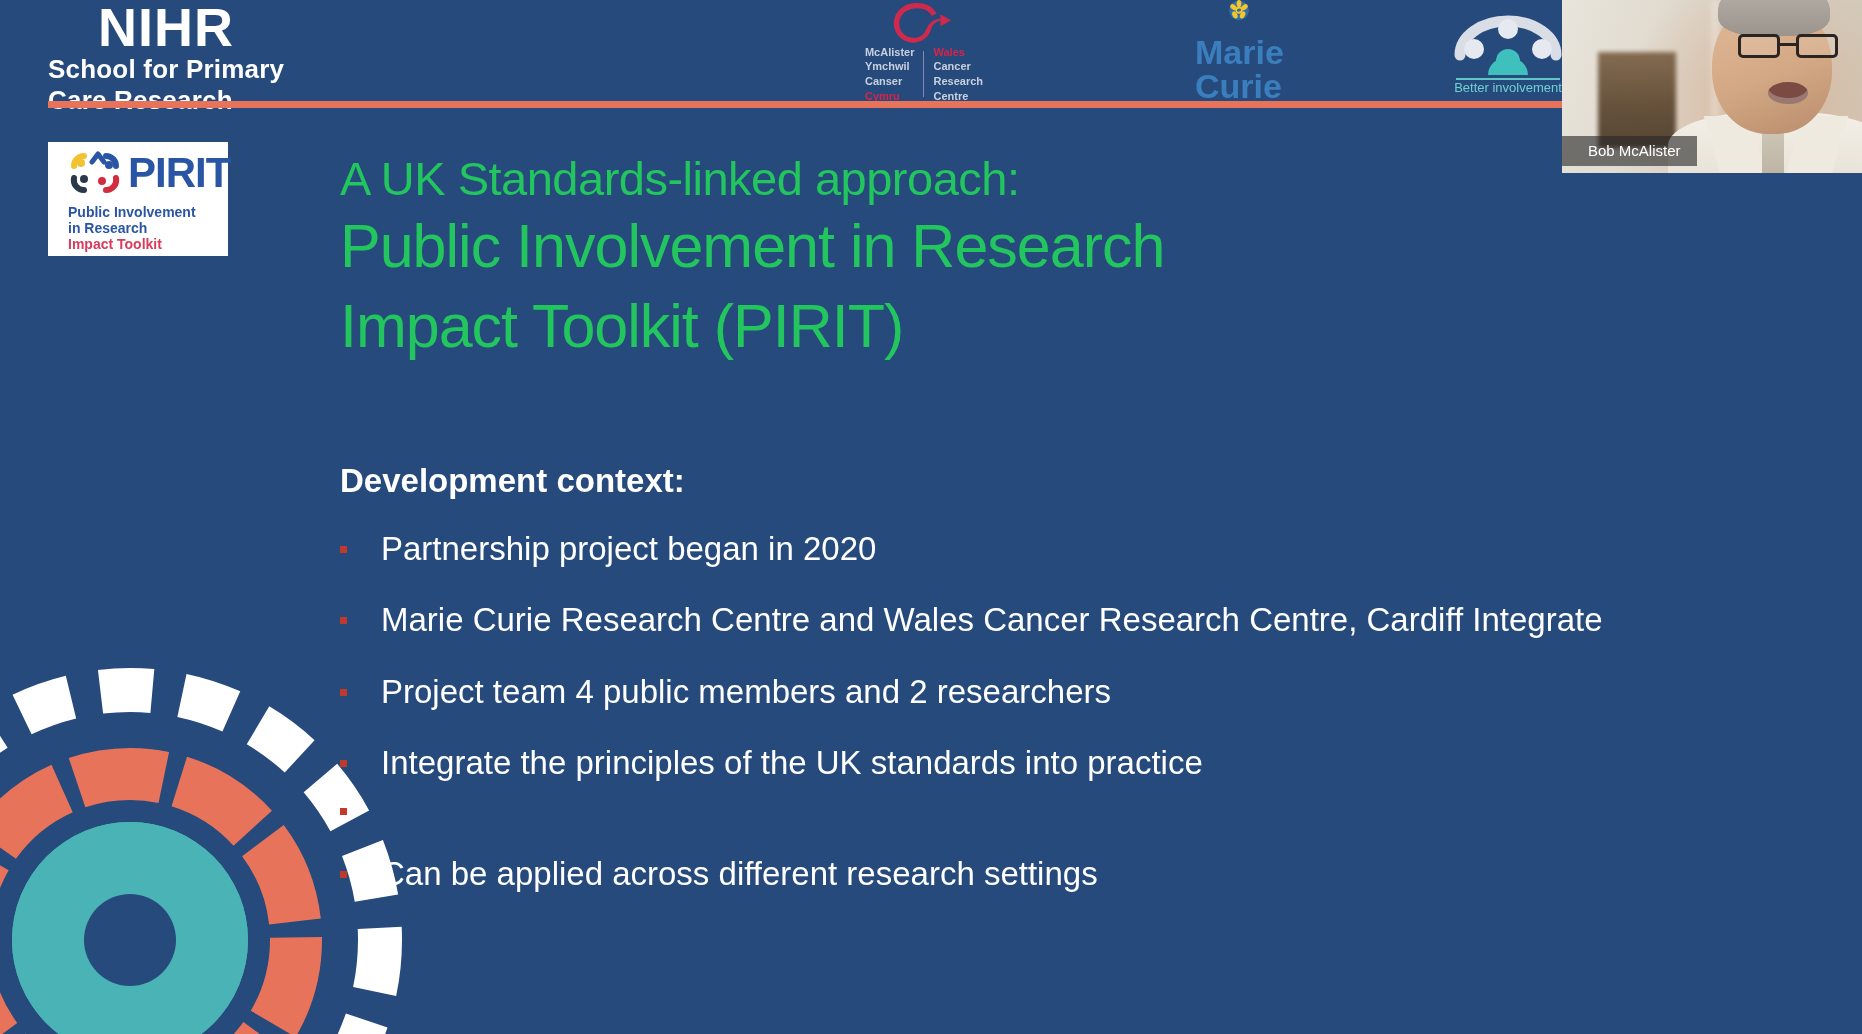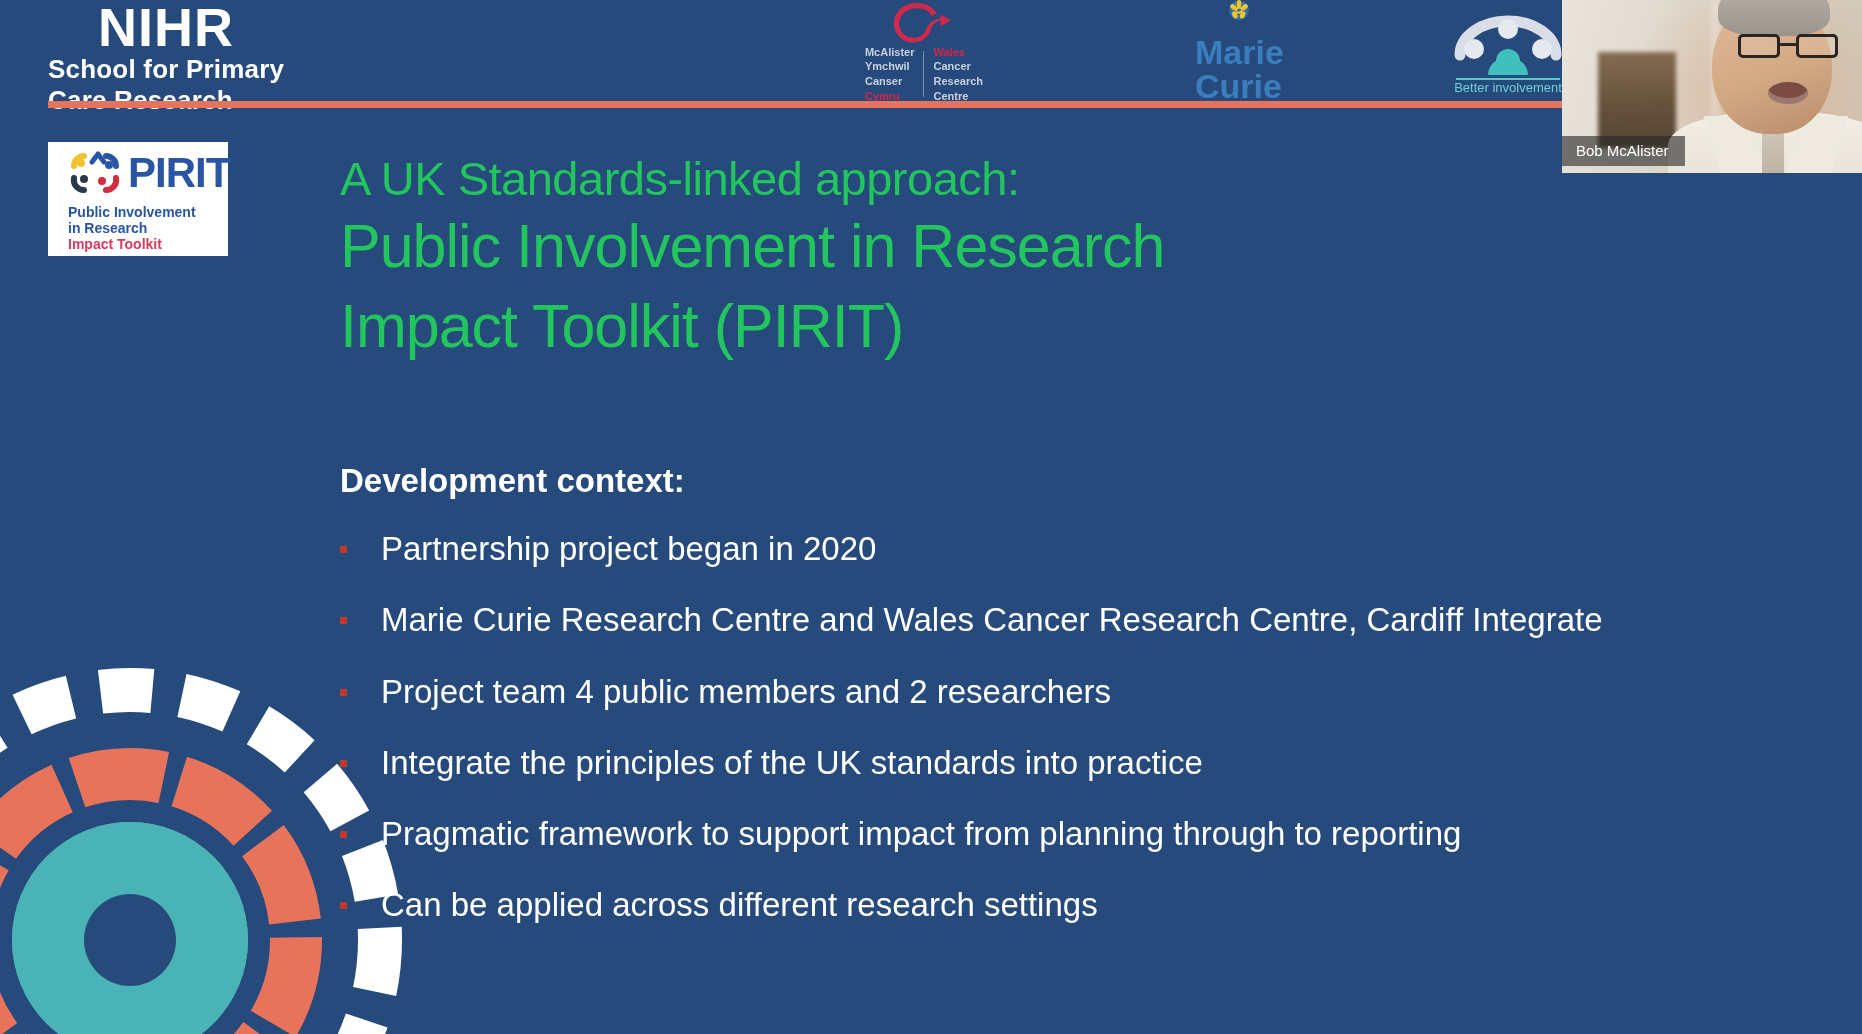--- a/index.html
+++ b/index.html
@@ -271,21 +271,21 @@
     left: 200px; top: 126px;
     width: 22px; height: 48px;
     background: linear-gradient(180deg, #cfc7b9, #bdb4a4);
   }
   .name-plate {
     position: absolute;
     left: 0; bottom: 7px;
     background: rgba(40,40,40,.62);
     color: #ffffff;
     font-size: 15px;
-    padding: 6px 16px 7px 14px;
+    padding: 6px 16px 7px 26px;
   }
 </style>
 </head>
 <body>
 
 <div id="stage">
 
   <div class="deco-wrap">
     <svg width="560" height="560" viewBox="0 0 560 560" aria-hidden="true">
       <g transform="translate(280,280)">
@@ -419,21 +419,20 @@
     <li>
       <span class="bullet-dot"></span>
       <span>Project team 4 public members and 2 researchers</span>
     </li>
     <li>
       <span class="bullet-dot"></span>
       <span>Integrate the principles of the UK standards into practice</span>
     </li>
     <li>
       <span class="bullet-dot"></span>
-      <span>Pragmatic framework to support impact from planning through to reporting</span>
     </li>
     <li>
       <span class="bullet-dot"></span>
       <span>Can be applied across different research settings</span>
     </li>
   </ul>
 
   <div class="video-tile">
     <div class="video-bg"></div>
     <div class="shelf"></div>

